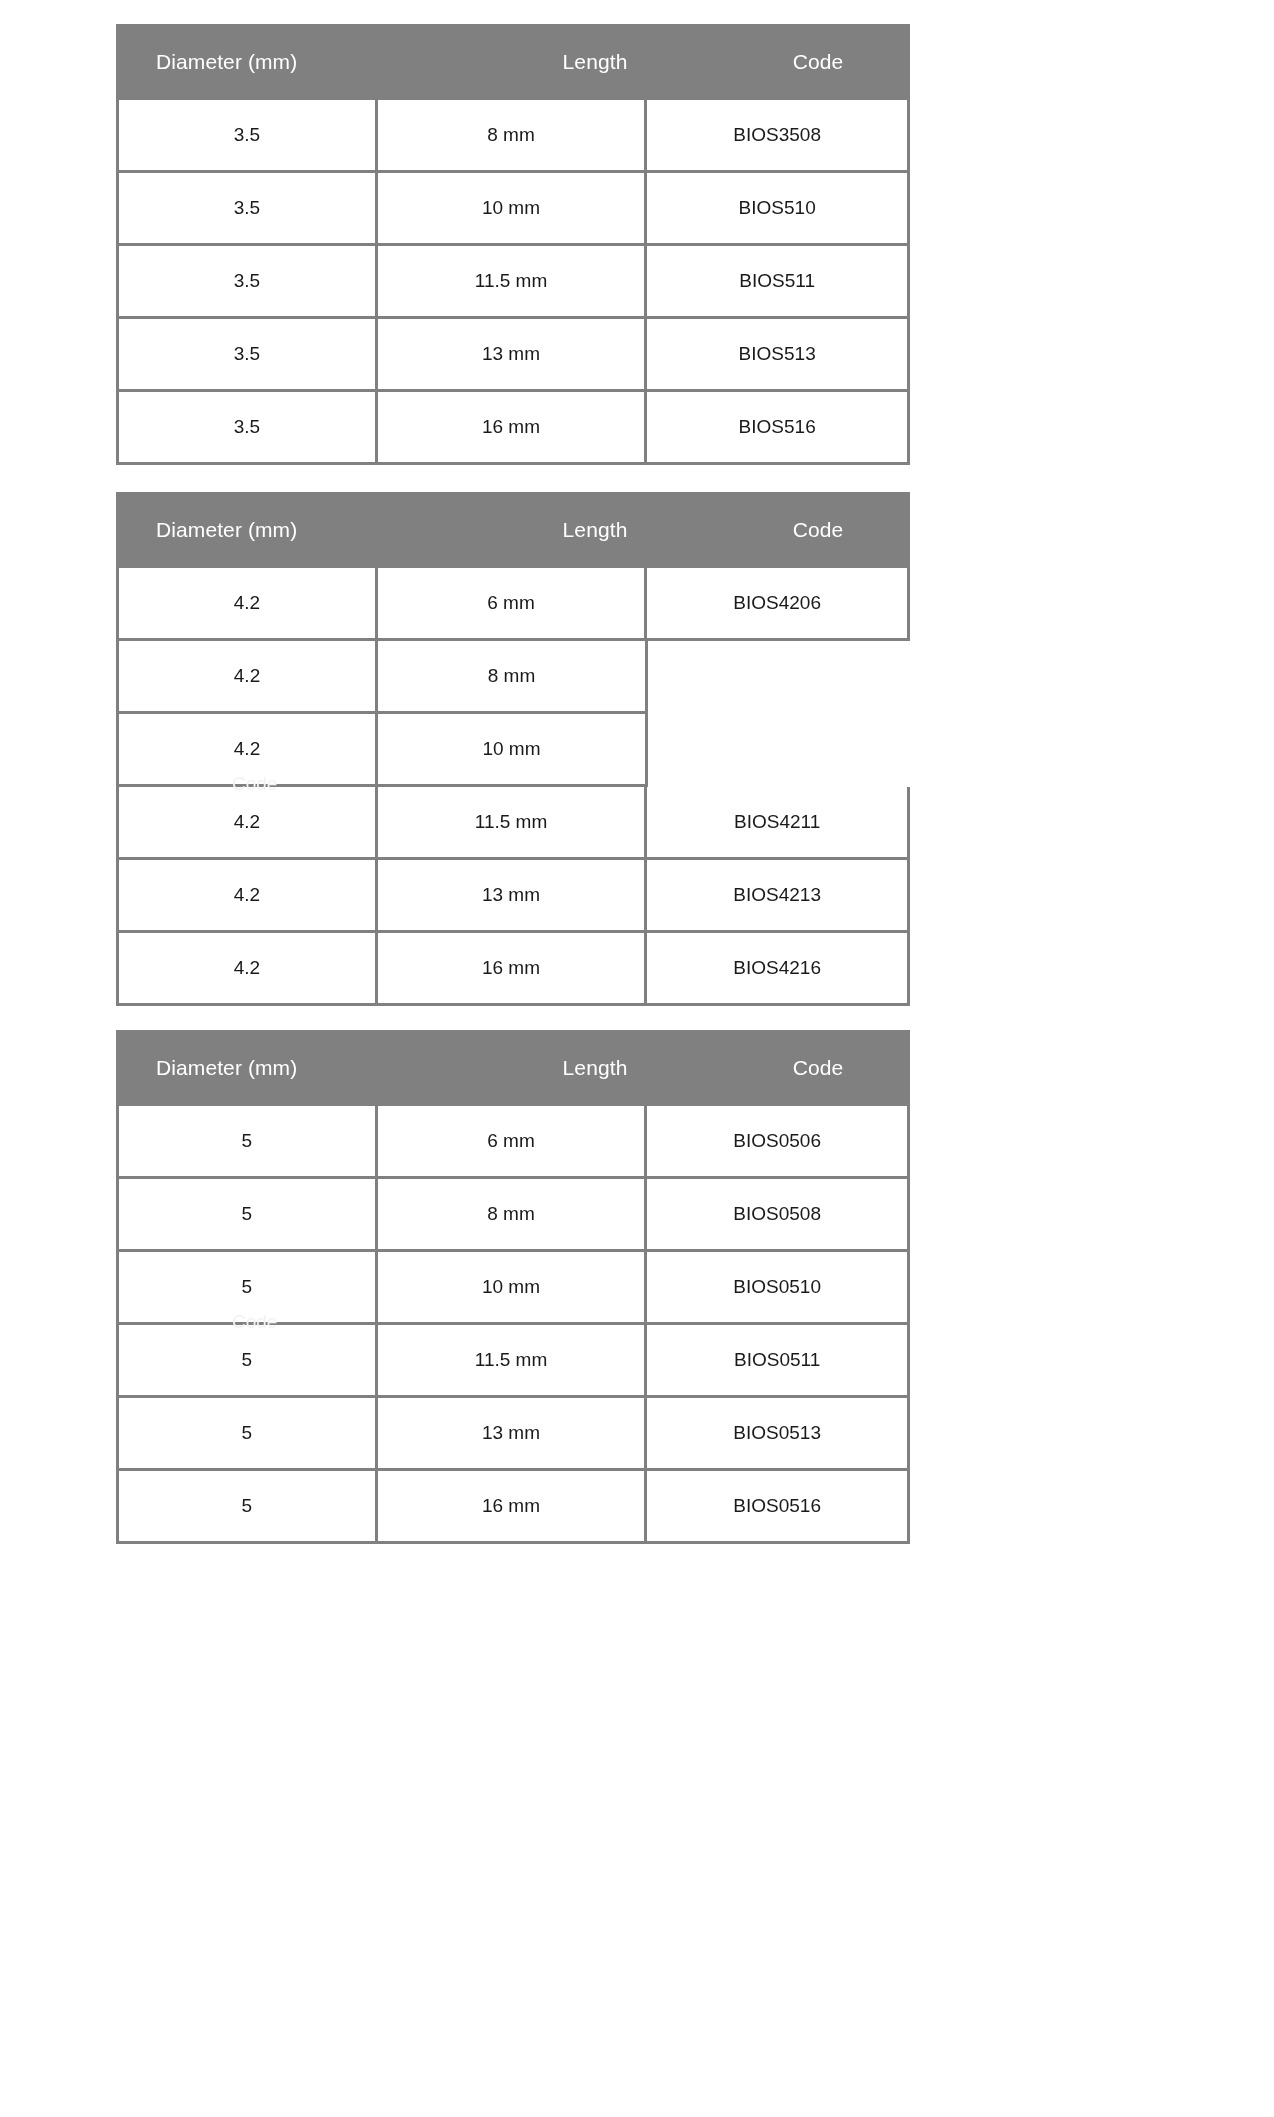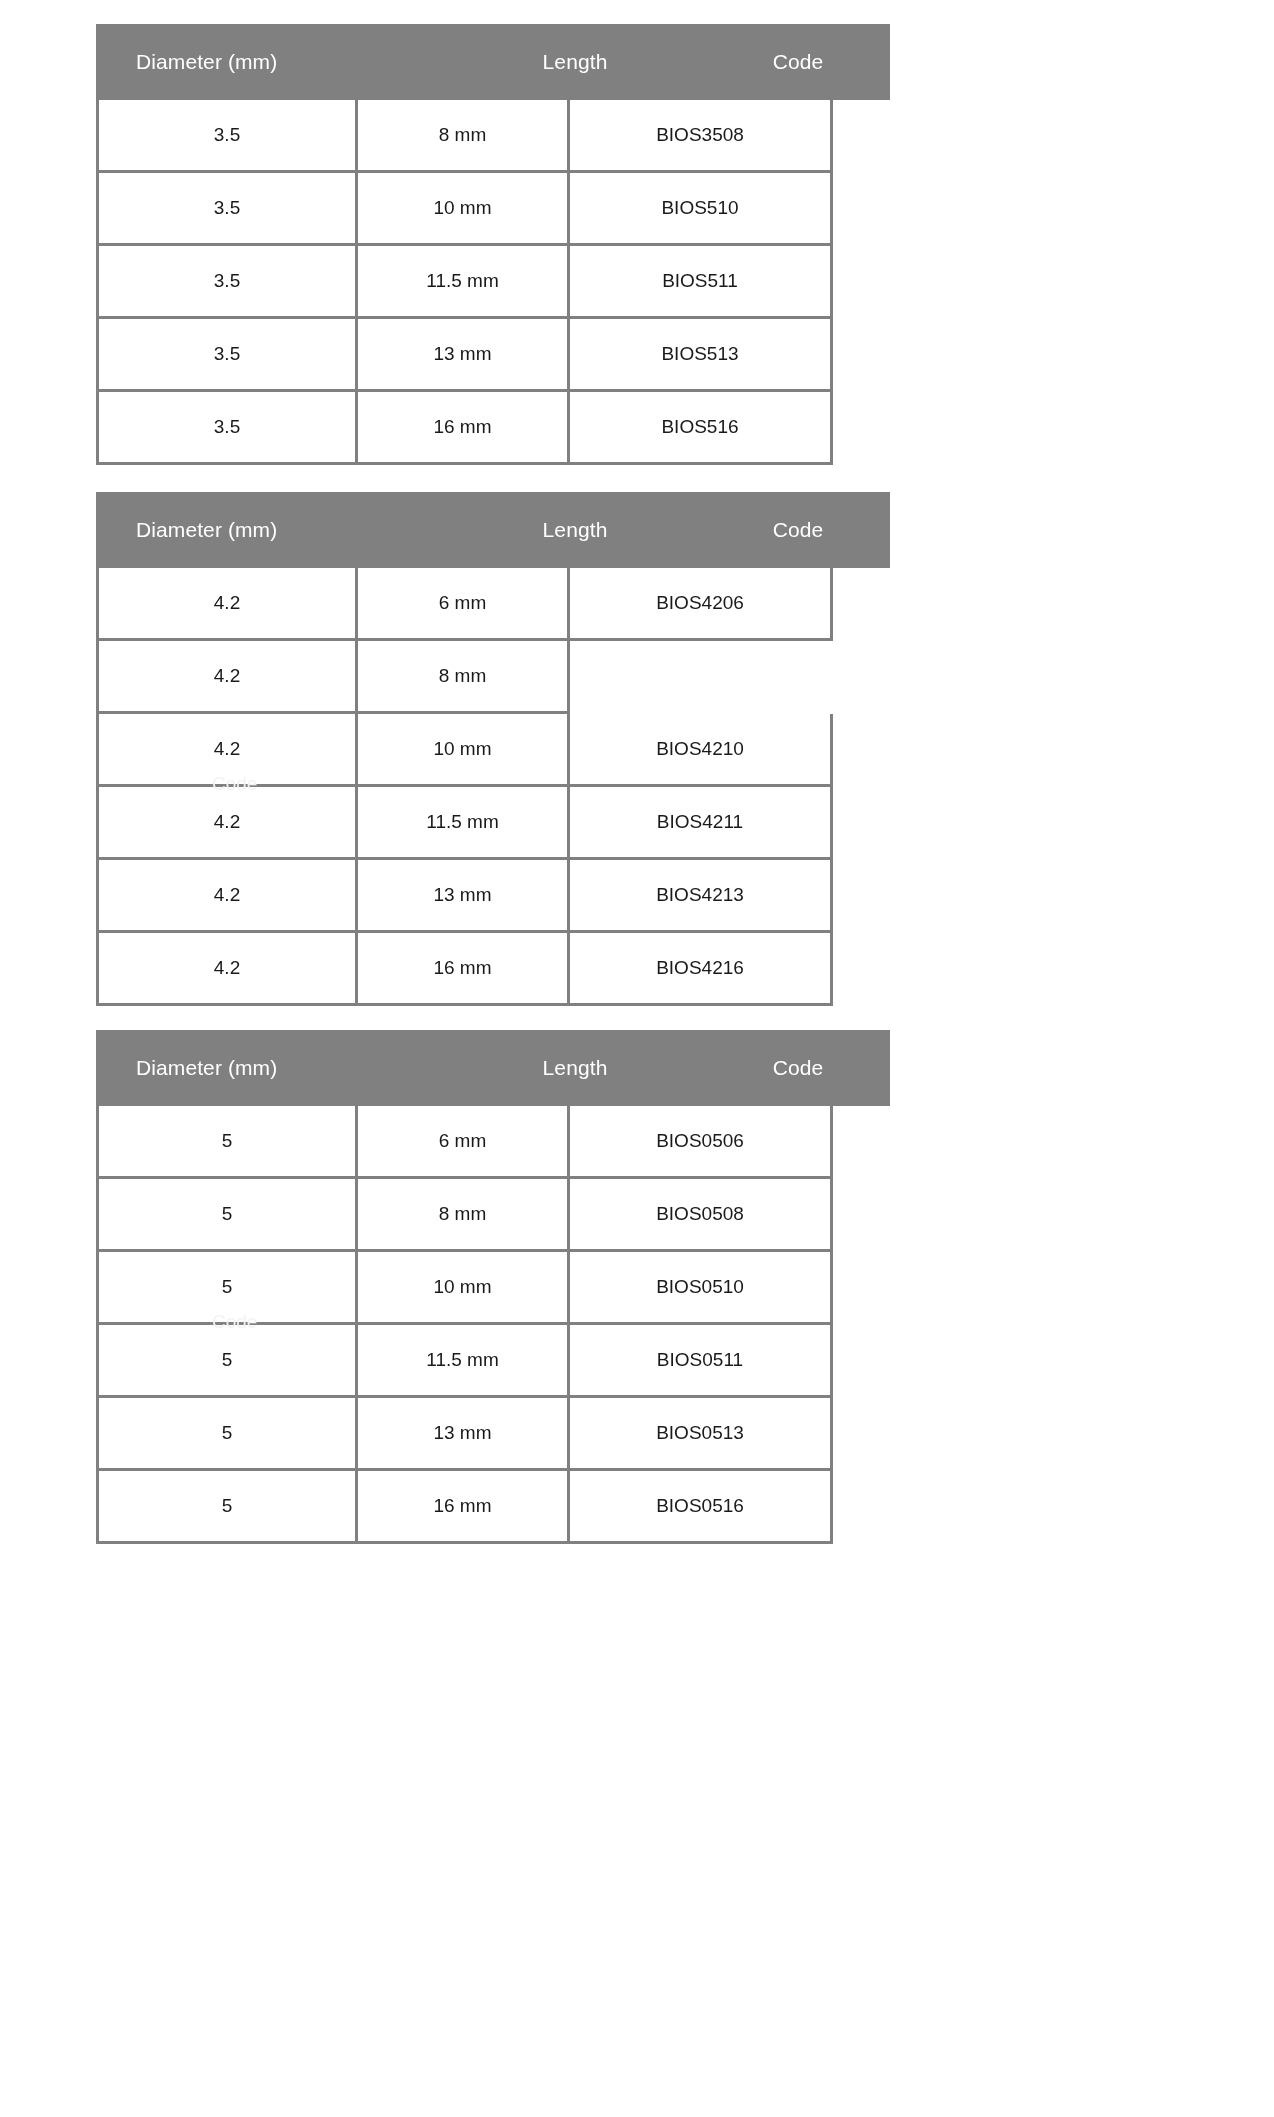--- a/index.html
+++ b/index.html
@@ -19,21 +19,21 @@
 
   .page {
     position: relative;
     width: 1274px;
     height: 2117px;
     box-sizing: border-box;
   }
 
   .table-block {
     position: absolute;
-    left: 68px;
+    left: 88px;
     width: 794px;
     padding-left: 28px;
   }
 
   
   .thead {
     display: flex;
     background: #808080;
     height: 76px;
     box-sizing: border-box;
@@ -82,21 +82,21 @@
     border-bottom: 3px solid #808080;
     border-right: 3px solid #808080;
     position: relative;
     text-align: center;
   }
   .td-diameter {
     width: 262px;
     border-left: 3px solid #808080;
   }
   .td-length {
-    width: 212px;
+    width: 270px;
   }
   .td-code {
     width: 263px;
     border-right: 3px solid #808080;
   }
 
   
   .trow:first-child .td { border-top: none; }
 
   
@@ -169,21 +169,20 @@
           <div class="td td-length">6 mm</div>
           <div class="td td-code">BIOS4206</div>
         </div>
         <div class="trow">
           <div class="td td-diameter">4.2</div>
           <div class="td td-length">8 mm</div>
         </div>
         <div class="trow">
           <div class="td td-diameter">4.2</div>
           <div class="td td-length">10 mm</div>
-          <div class="td td-code">BIOS4210</div>
         </div>
         <div class="trow">
           <div class="td td-diameter">4.2</div>
           <div class="td td-length">11.5 mm</div>
           <div class="td td-code">BIOS4211</div>
         </div>
         <div class="trow">
           <div class="td td-diameter">4.2</div>
           <div class="td td-length">13 mm</div>
           <div class="td td-code">BIOS4213</div>

